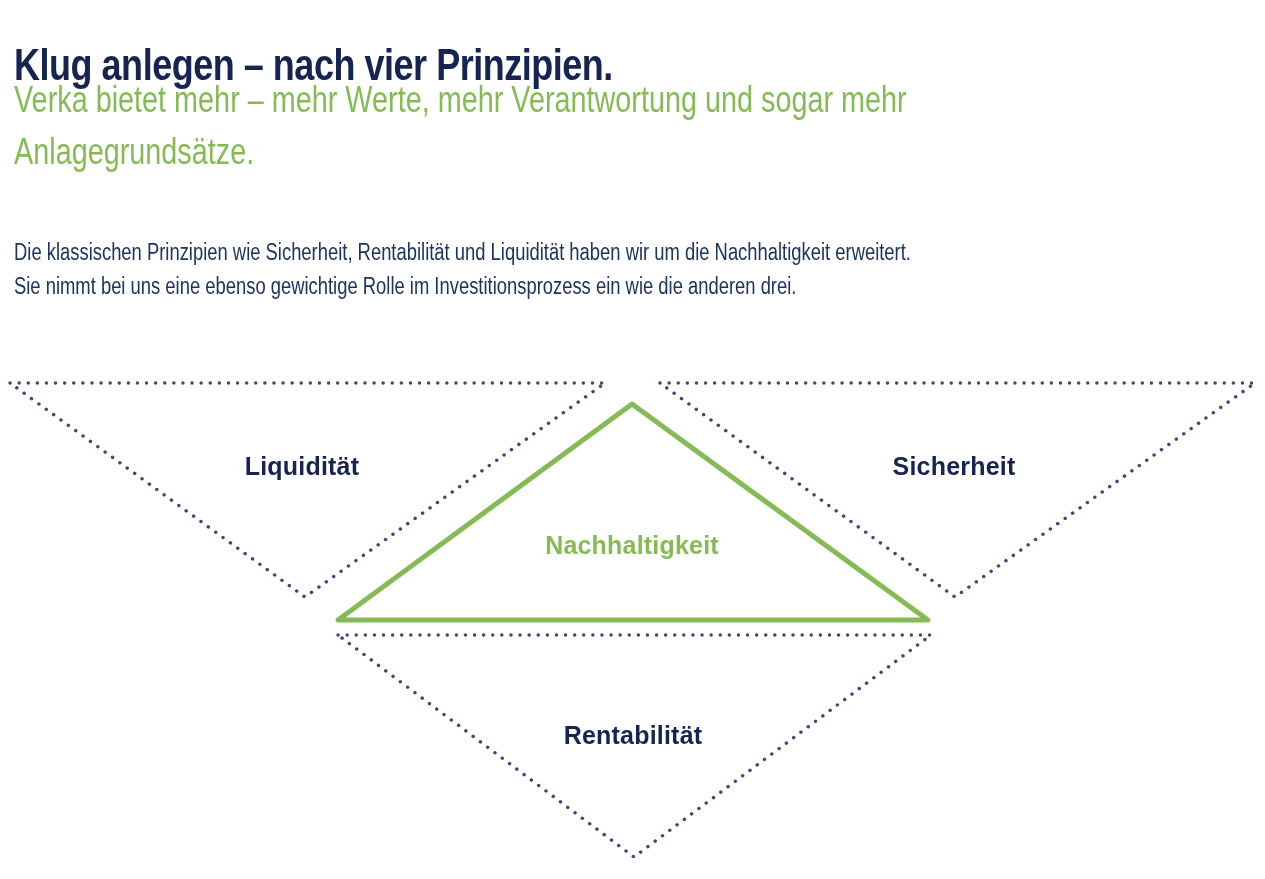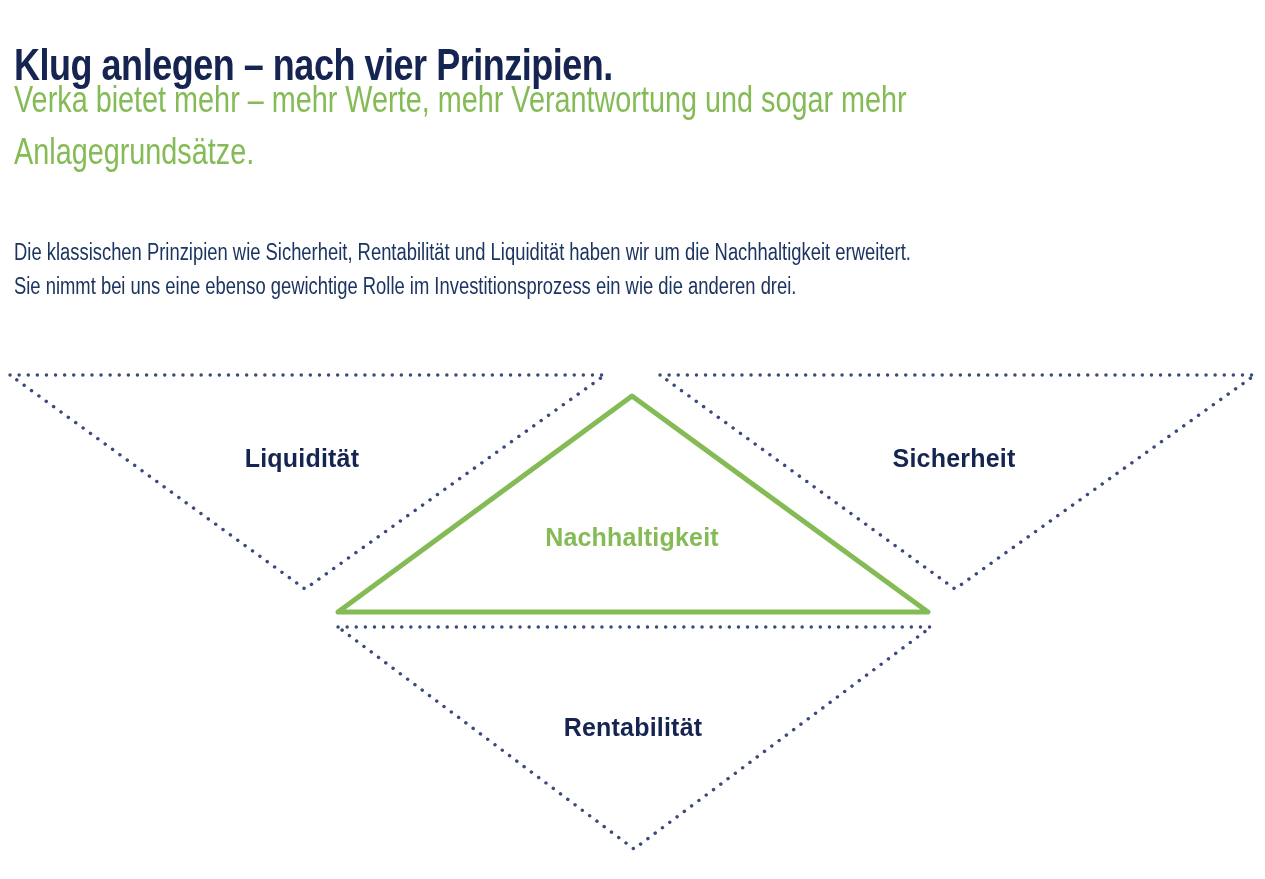--- a/index.html
+++ b/index.html
@@ -63,21 +63,21 @@
     color: #1c3461;
     transform: scaleX(0.80);
     transform-origin: left top;
   }
   .bodytext .line { display: block; white-space: nowrap; }
 
   
   .diagram {
     position: absolute;
     left: 0;
-    top: 352px;
+    top: 360px;
     width: 1265px;
     height: 520px;
   }
   .diagram svg { display: block; }
 
   .tri-label {
     font-family: "Liberation Sans", sans-serif;
     font-weight: 700;
     font-size: 25px;
     letter-spacing: 0.2px;

